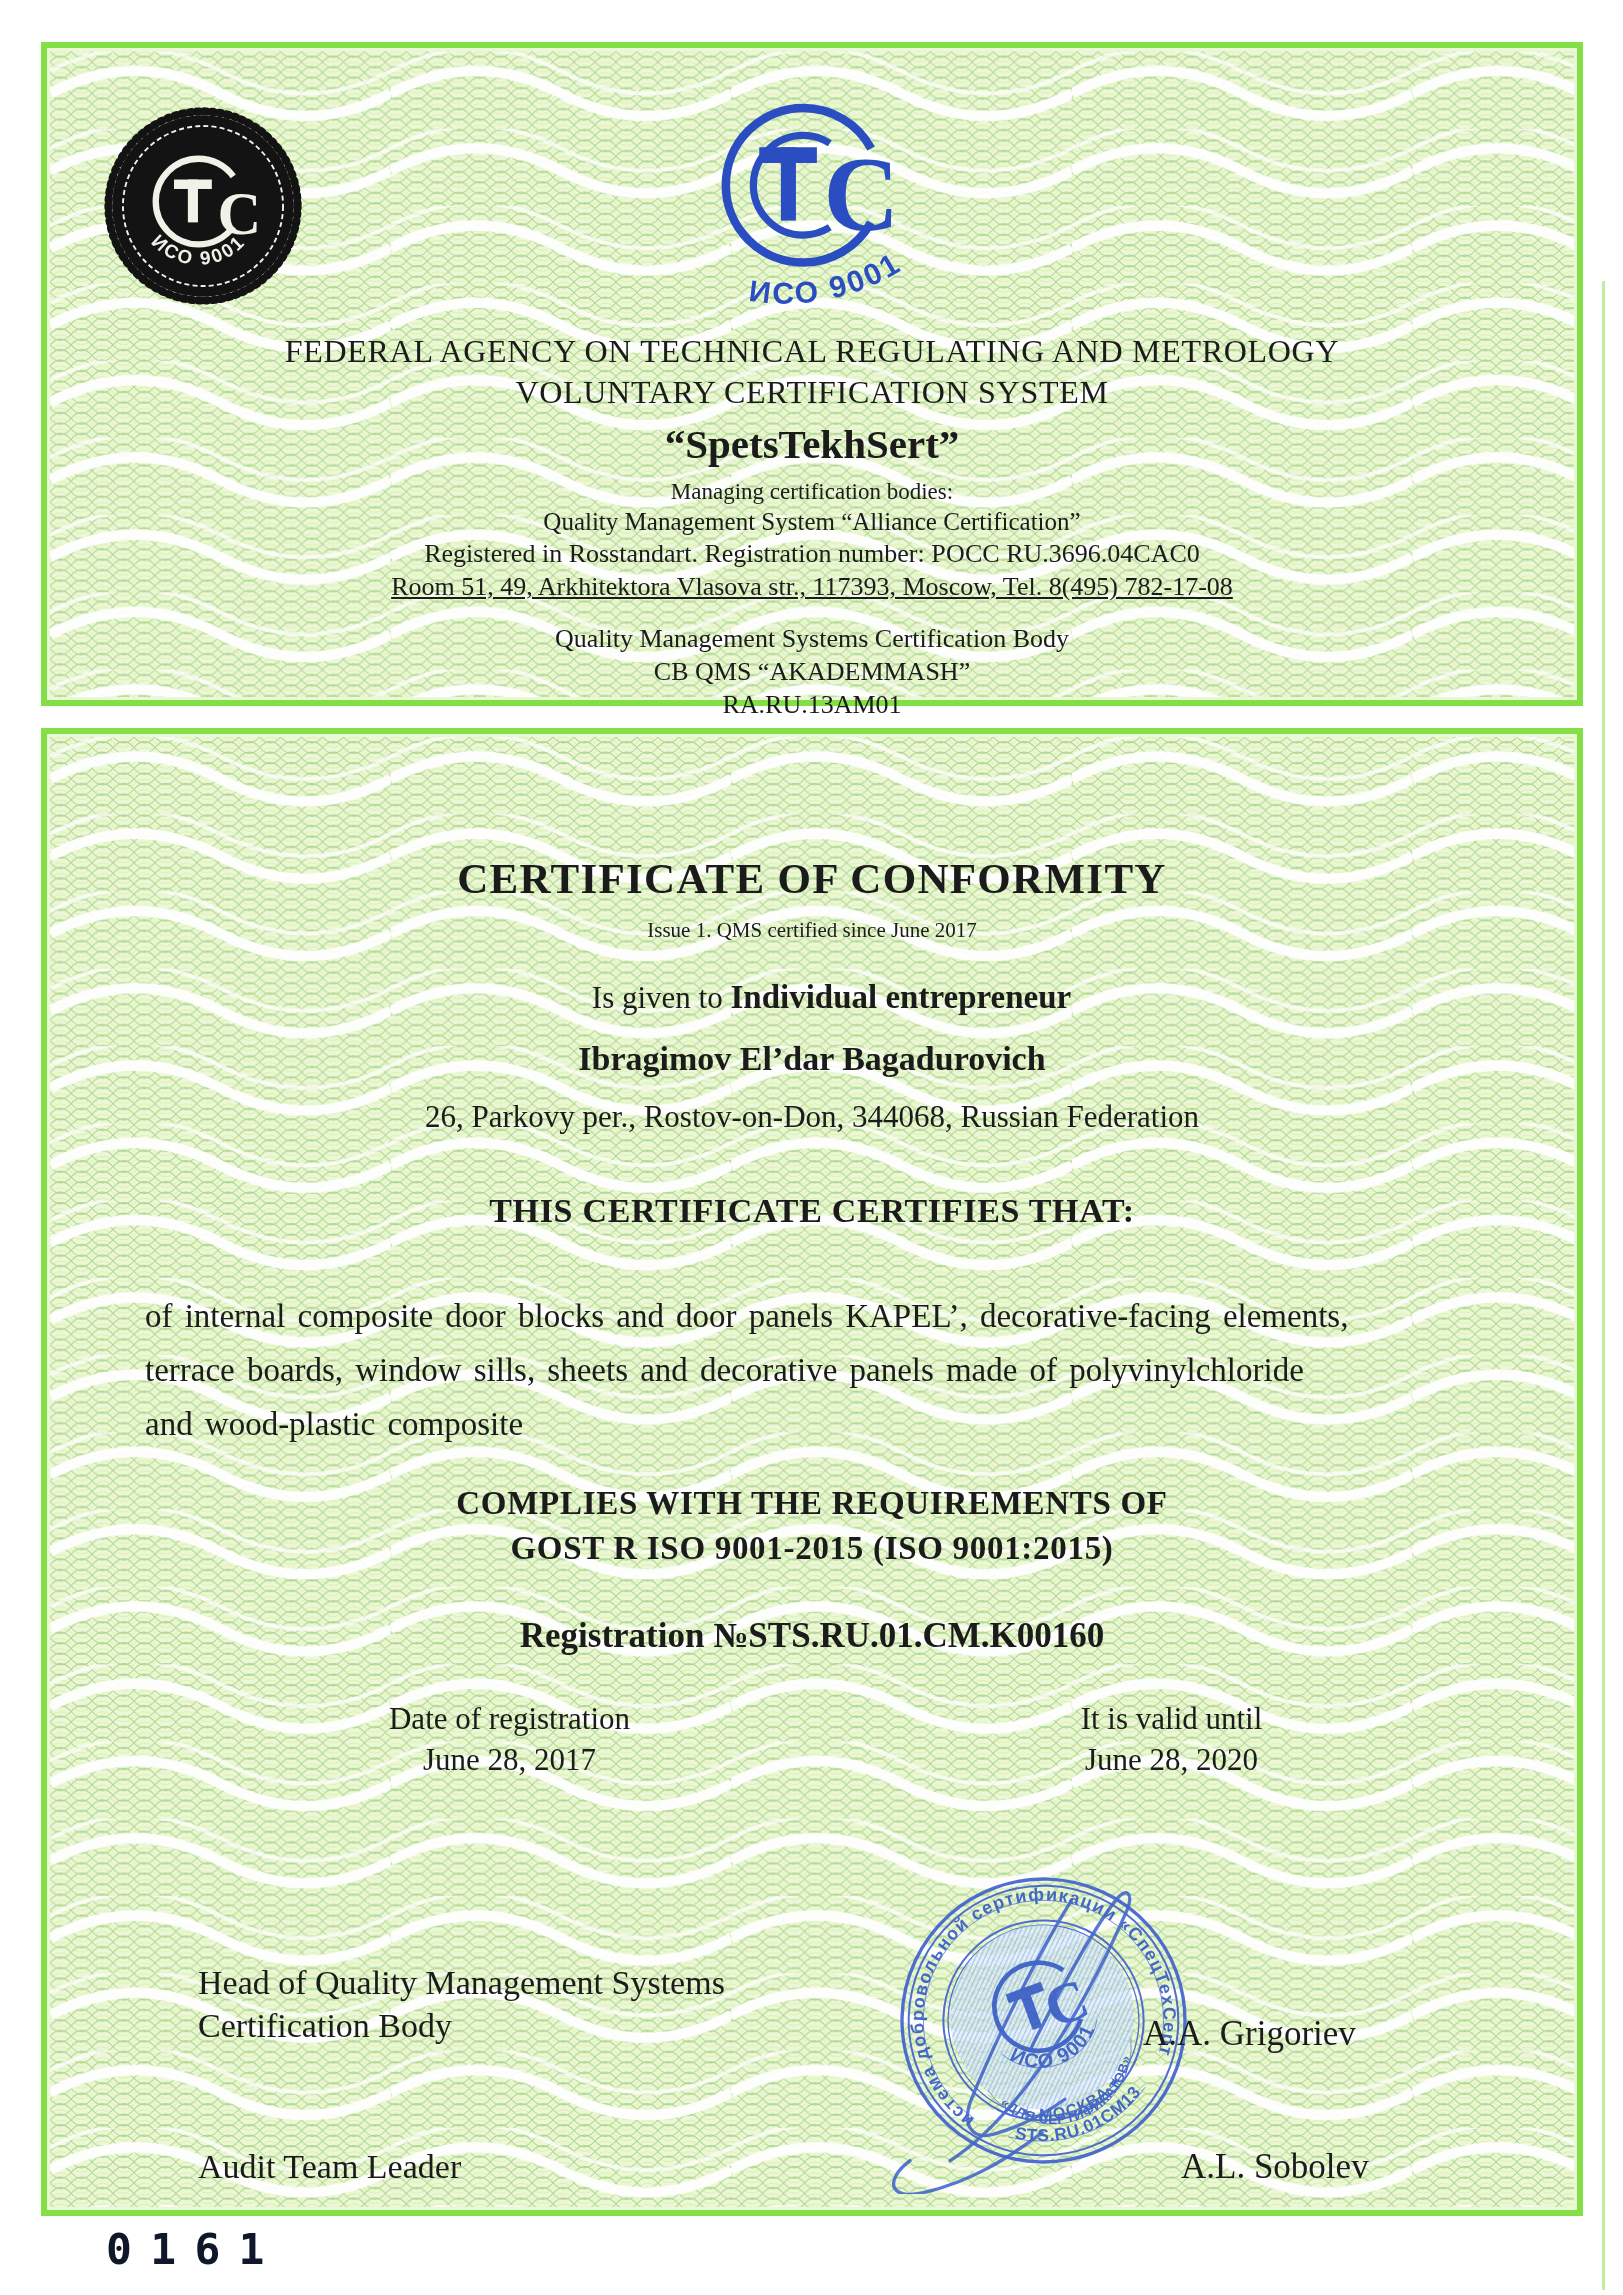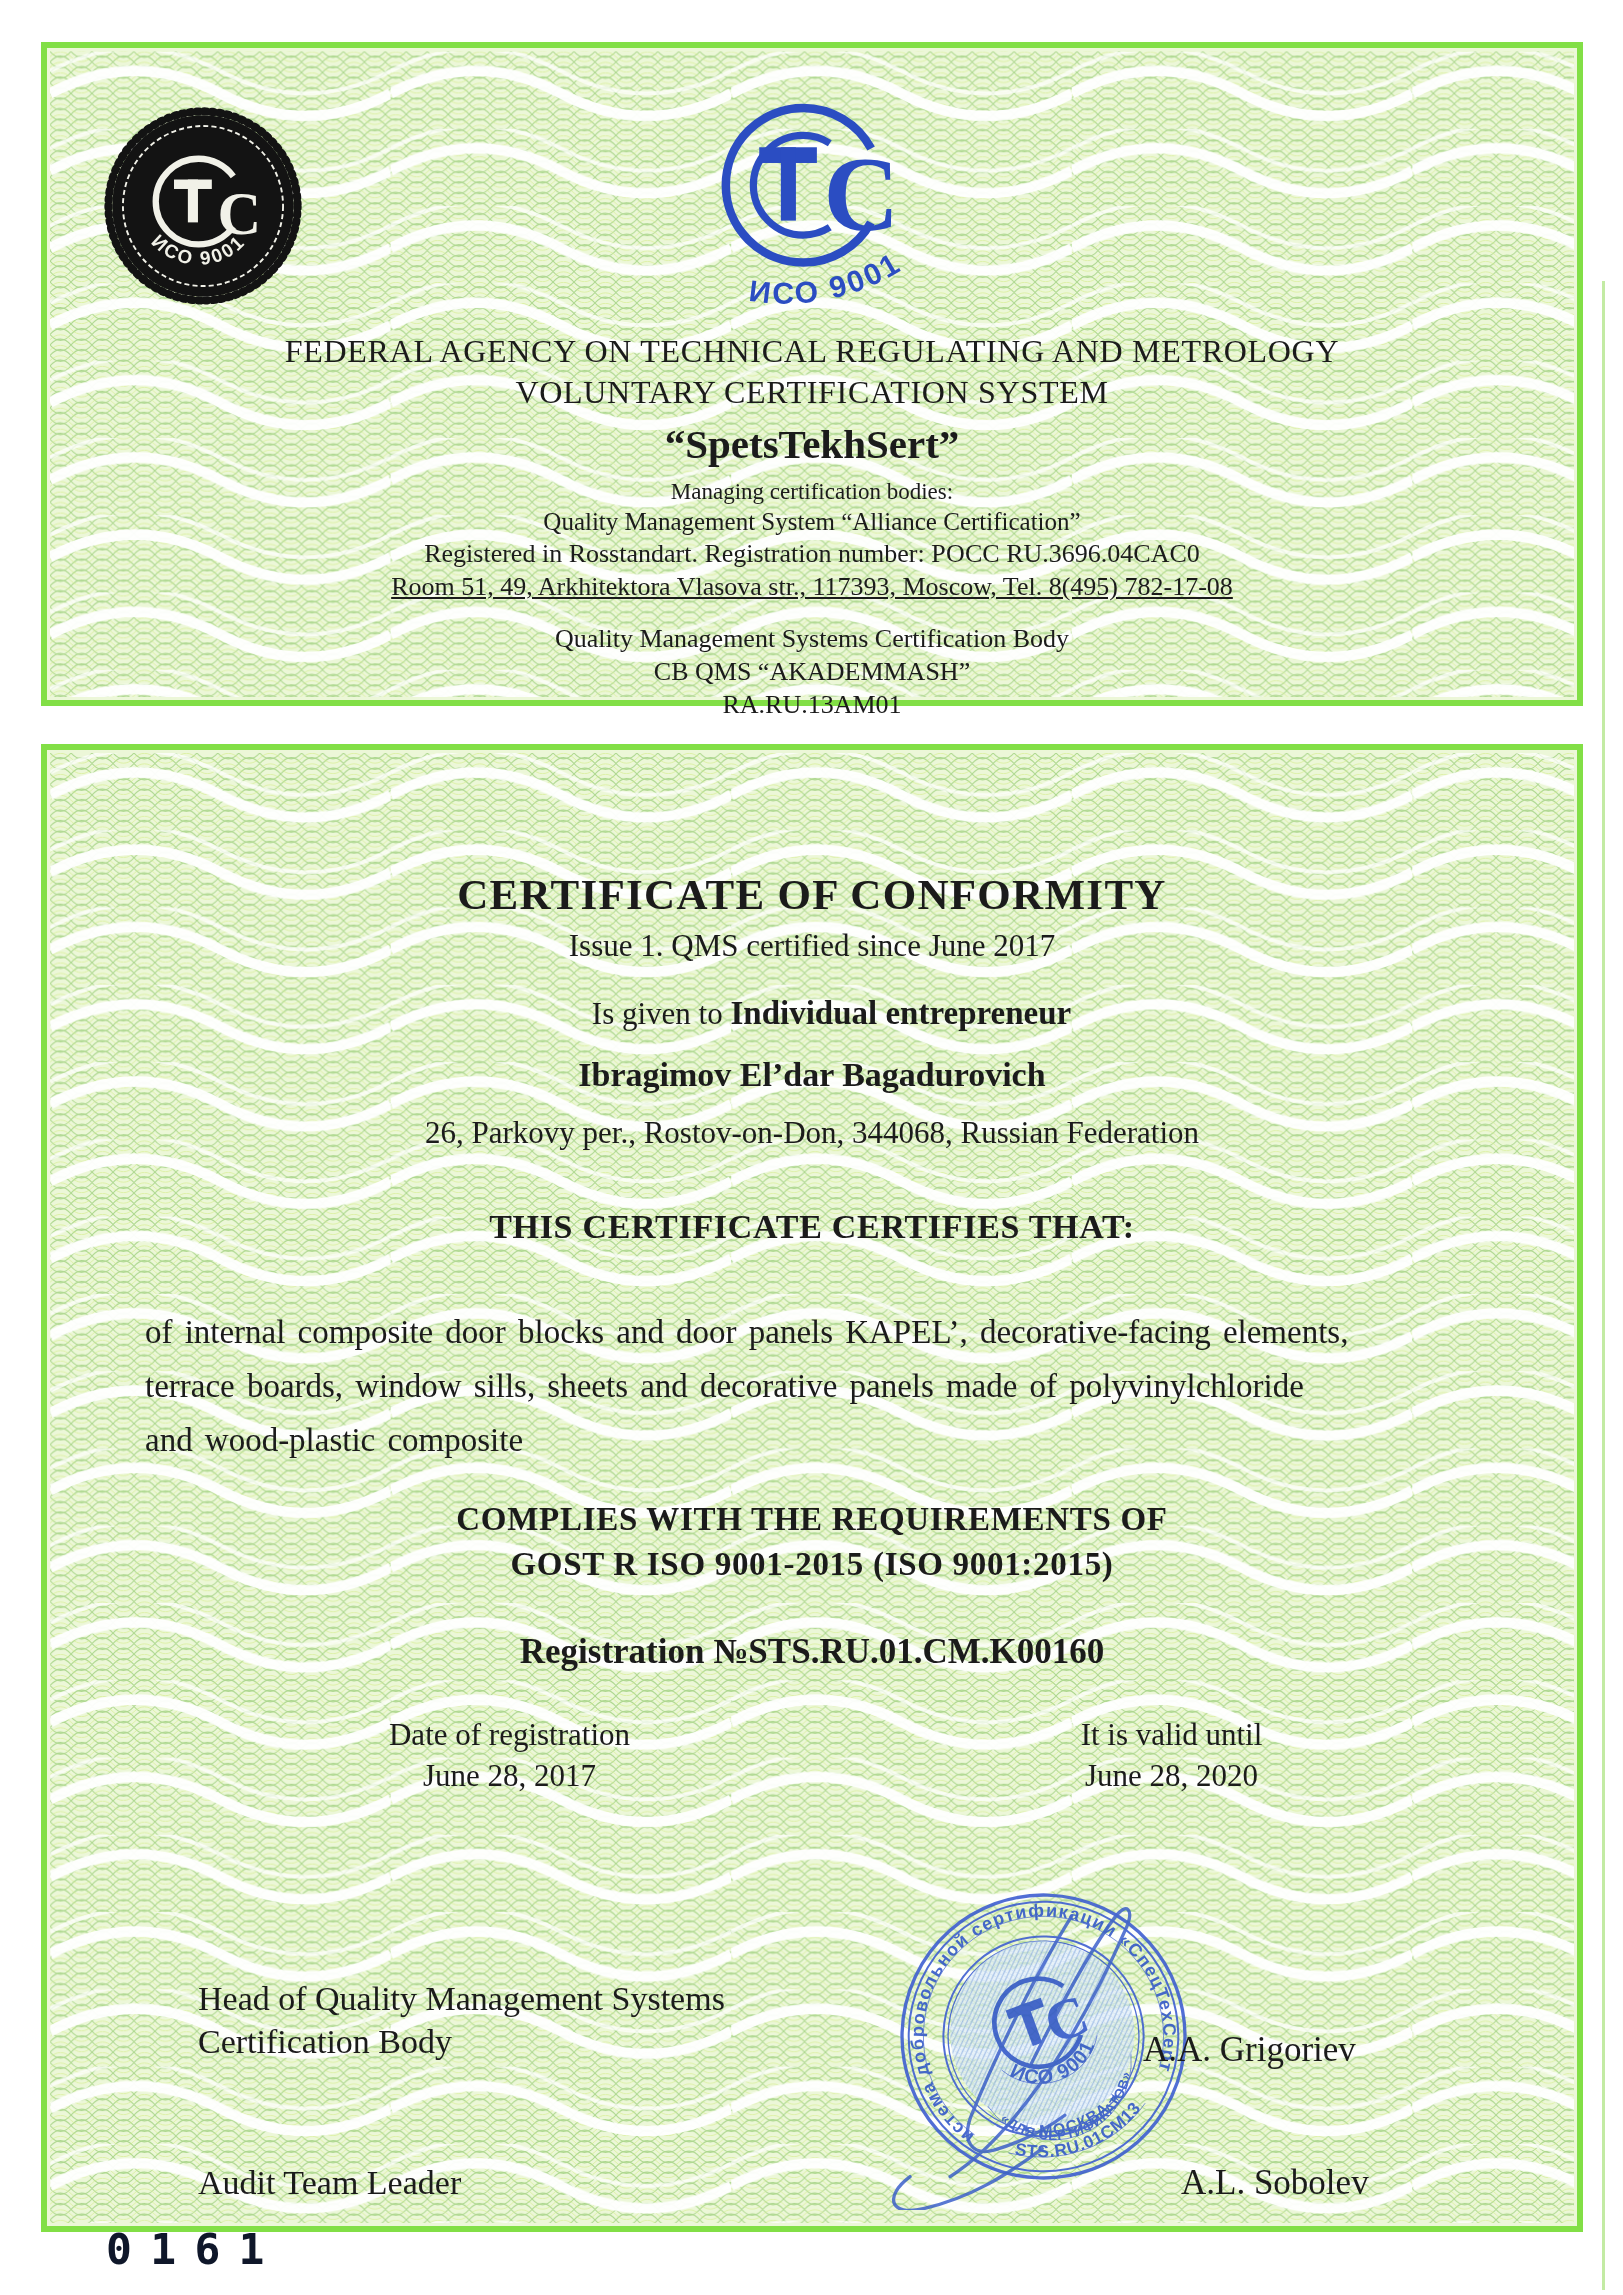--- a/index.html
+++ b/index.html
@@ -6,41 +6,41 @@
   body{
     width:1623px;height:2295px;position:relative;background:#ffffff;
     font-family:"Liberation Serif","DejaVu Serif",serif;color:#1b1b1b;
     overflow:hidden;
   }
   .panel{
     position:absolute;left:41px;width:1542px;box-sizing:border-box;
     border:6.5px solid #82df46;background:#ecf7d8;
   }
   .panel-top{top:42px;height:664px;}
-  .panel-bottom{top:744px;height:1488px;}
+  .panel-bottom{top:728px;height:1488px;}
   .guilloche{position:absolute;inset:2.6px;width:calc(100% - 5.2px);height:calc(100% - 5.2px);}
   .content{position:absolute;inset:0;z-index:2;}
 
   
   .seal-black{position:absolute;left:52px;top:54px;width:208px;height:208px;}
   .logo-blue{position:absolute;left:648px;top:39px;width:249px;height:262px;}
   .header-text{position:absolute;top:283px;left:0;right:0;text-align:center;}
   .agency-line{font-size:32px;line-height:41px;letter-spacing:0.7px;}
   .system-name{font-size:41px;line-height:54px;font-weight:bold;margin-top:3.9px;}
   .managing-label{font-size:23px;line-height:29px;margin-top:6.5px;}
   .managing-body{font-size:25px;line-height:31px;}
   .reg-line{font-size:26px;line-height:33px;}
   .addr-line{font-size:26px;line-height:33px;text-decoration:underline;}
   .cb-block{margin-top:18.3px;}
   .cb-line{font-size:26px;line-height:33px;}
 
   
   .bp-stack{position:absolute;inset:0;text-align:center;}
   .bp-title{margin-top:119px;font-size:43px;line-height:51px;font-weight:bold;letter-spacing:1.3px;}
-  .bp-issue{margin-top:6.5px;font-size:31px;line-height:38px;}
+  .bp-issue{margin-top:6.5px;font-size:21px;line-height:38px;}
   .bp-given{margin-top:29px;font-size:31px;line-height:39px;padding-left:39px;}
   .bp-given b{font-size:33px;}
   .bp-name{margin-top:21px;font-size:34px;line-height:42px;font-weight:bold;}
   .bp-address{margin-top:18.3px;font-size:31px;line-height:38px;}
   .bp-certifies{margin-top:54px;font-size:34px;line-height:41px;font-weight:bold;letter-spacing:0.7px;}
   .bp-scope{margin-top:58px;text-align:left;padding:0 79px 0 98px;font-size:33px;line-height:54px;word-spacing:3.9px;}
   .bp-complies{margin-top:30px;font-size:33px;line-height:45px;font-weight:bold;letter-spacing:0.7px;}
   .bp-reg{margin-top:43px;font-size:35px;line-height:43px;font-weight:bold;}
   .bp-dates{position:relative;margin-top:41px;height:85px;}
   .date-block{position:absolute;width:367px;text-align:center;font-size:31px;line-height:41px;}

